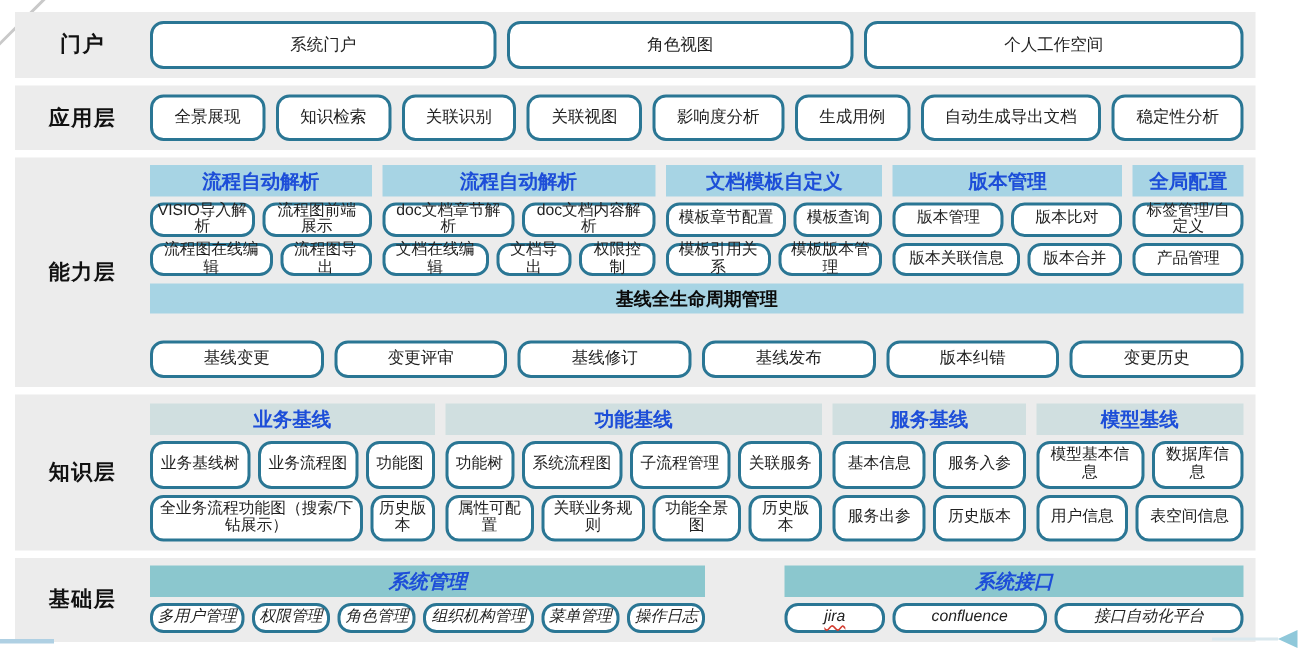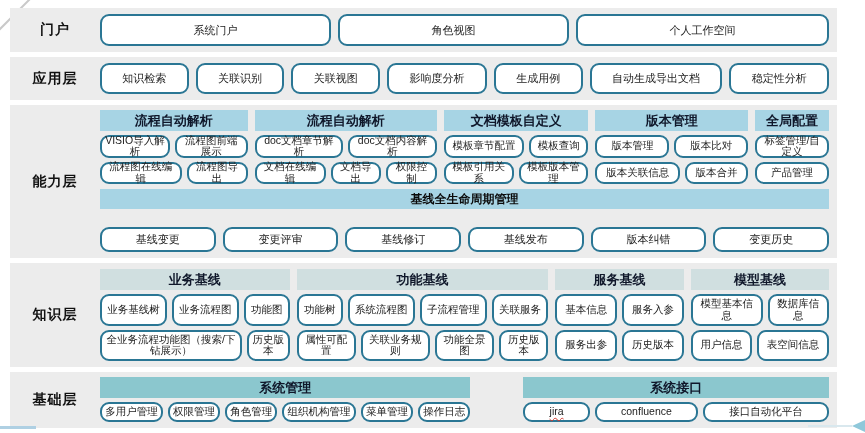--- a/index.html
+++ b/index.html
@@ -33,21 +33,21 @@
     font-size:11px;color:#222;flex:1 1 auto;padding:1px 5px;line-height:1.12;min-width:0;
     box-sizing:border-box;
   }
   .btn.misspelled{text-decoration:underline wavy #d23b2f 1px;text-underline-offset:2px;}
 
   
   .groups-row{display:flex;gap:7px;flex:1;min-height:0;}
   .group{display:flex;flex-direction:column;gap:4px;min-width:0;}
   .group-header{
     height:21px;flex:none;display:flex;align-items:center;justify-content:center;
-    font-weight:bold;font-size:13px;color:#0f172a;
+    font-weight:bold;font-size:13px;color:#1d4ed8;
   }
   .header-capability{background:#A7D4E4}
   .header-knowledge{background:#D0DFE0}
   .header-base{background:#8BC7CE}
   .group .buttons-row{gap:5px;}
   .group .btn{font-size:10.5px;padding:1px 3px;}
 
   .band-capability .band-content{padding-top:5px;gap:0;}
   .band-capability .group .buttons-row{height:28px;flex:1;}
   .band-capability .group:nth-child(1){flex:2.0}
@@ -62,21 +62,21 @@
     font-weight:bold;font-size:12px;color:#0b0b0b;
   }
   .baseline-row{display:flex;gap:7px;height:25px;flex:none;margin-top:18px;}
 
   .band-knowledge .group:nth-child(1){flex:1.92}
   .band-knowledge .group:nth-child(2){flex:2.55}
   .band-knowledge .group:nth-child(3){flex:1.30}
   .band-knowledge .group:nth-child(4){flex:1.40}
 
   .band-base .band-content{padding-top:5px;}
-  .band-base .groups-row{gap:0;}
+  .band-base .groups-row{gap:0;font-style:italic;}
   .band-base .group:nth-child(1){flex:3.72}
   .band-base .group:nth-child(2){flex:3.07;margin-left:53px;}
   .band-base .group .buttons-row{height:25px;}
 
   
   .corner-fold{
     position:absolute;left:-8px;top:13px;width:46px;height:2px;
     background:#c9c9c9;transform:rotate(-45deg);
   }
   .bottom-left-line{
@@ -104,20 +104,21 @@
             <div class="btn">系统门户</div>
             <div class="btn">角色视图</div>
             <div class="btn">个人工作空间</div>
           </div>
         </div>
       </div>
       <div class="band band-application">
         <div class="layer-label">应用层</div>
         <div class="band-content">
           <div class="buttons-row">
+            <div class="btn">全景展现</div>
             <div class="btn">知识检索</div>
             <div class="btn">关联识别</div>
             <div class="btn">关联视图</div>
             <div class="btn">影响度分析</div>
             <div class="btn">生成用例</div>
             <div class="btn">自动生成导出文档</div>
             <div class="btn">稳定性分析</div>
           </div>
         </div>
       </div>

